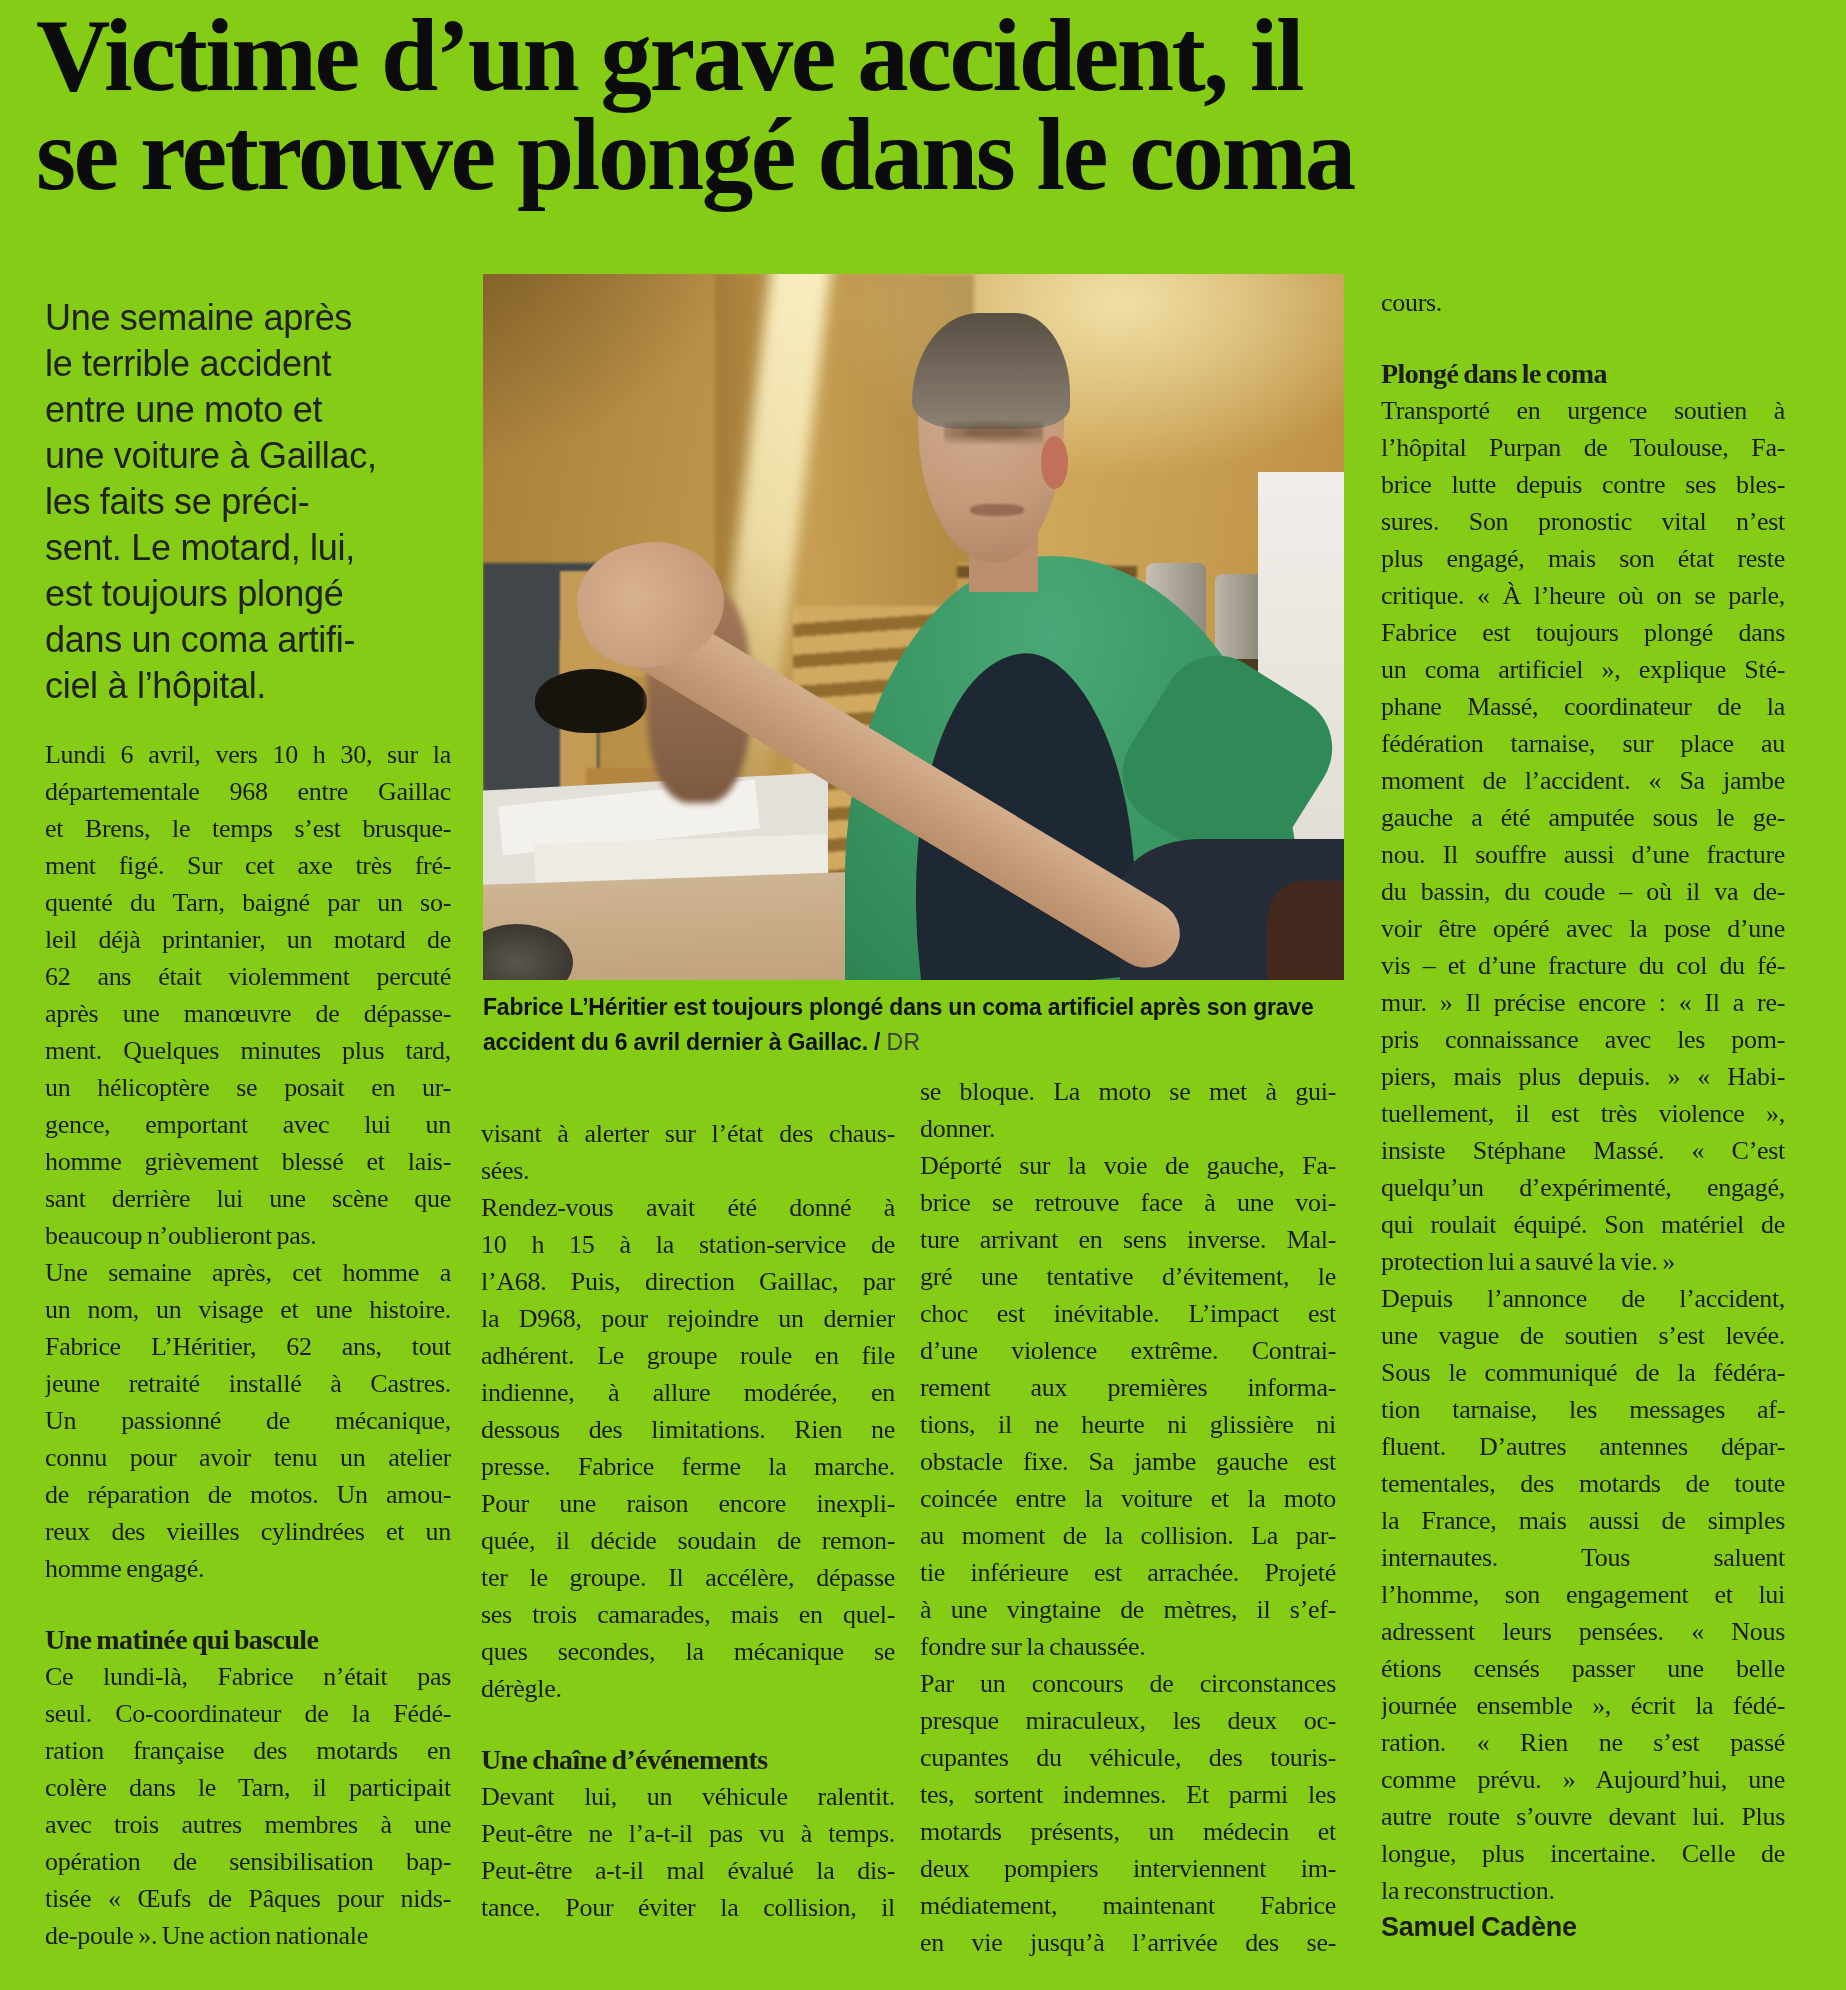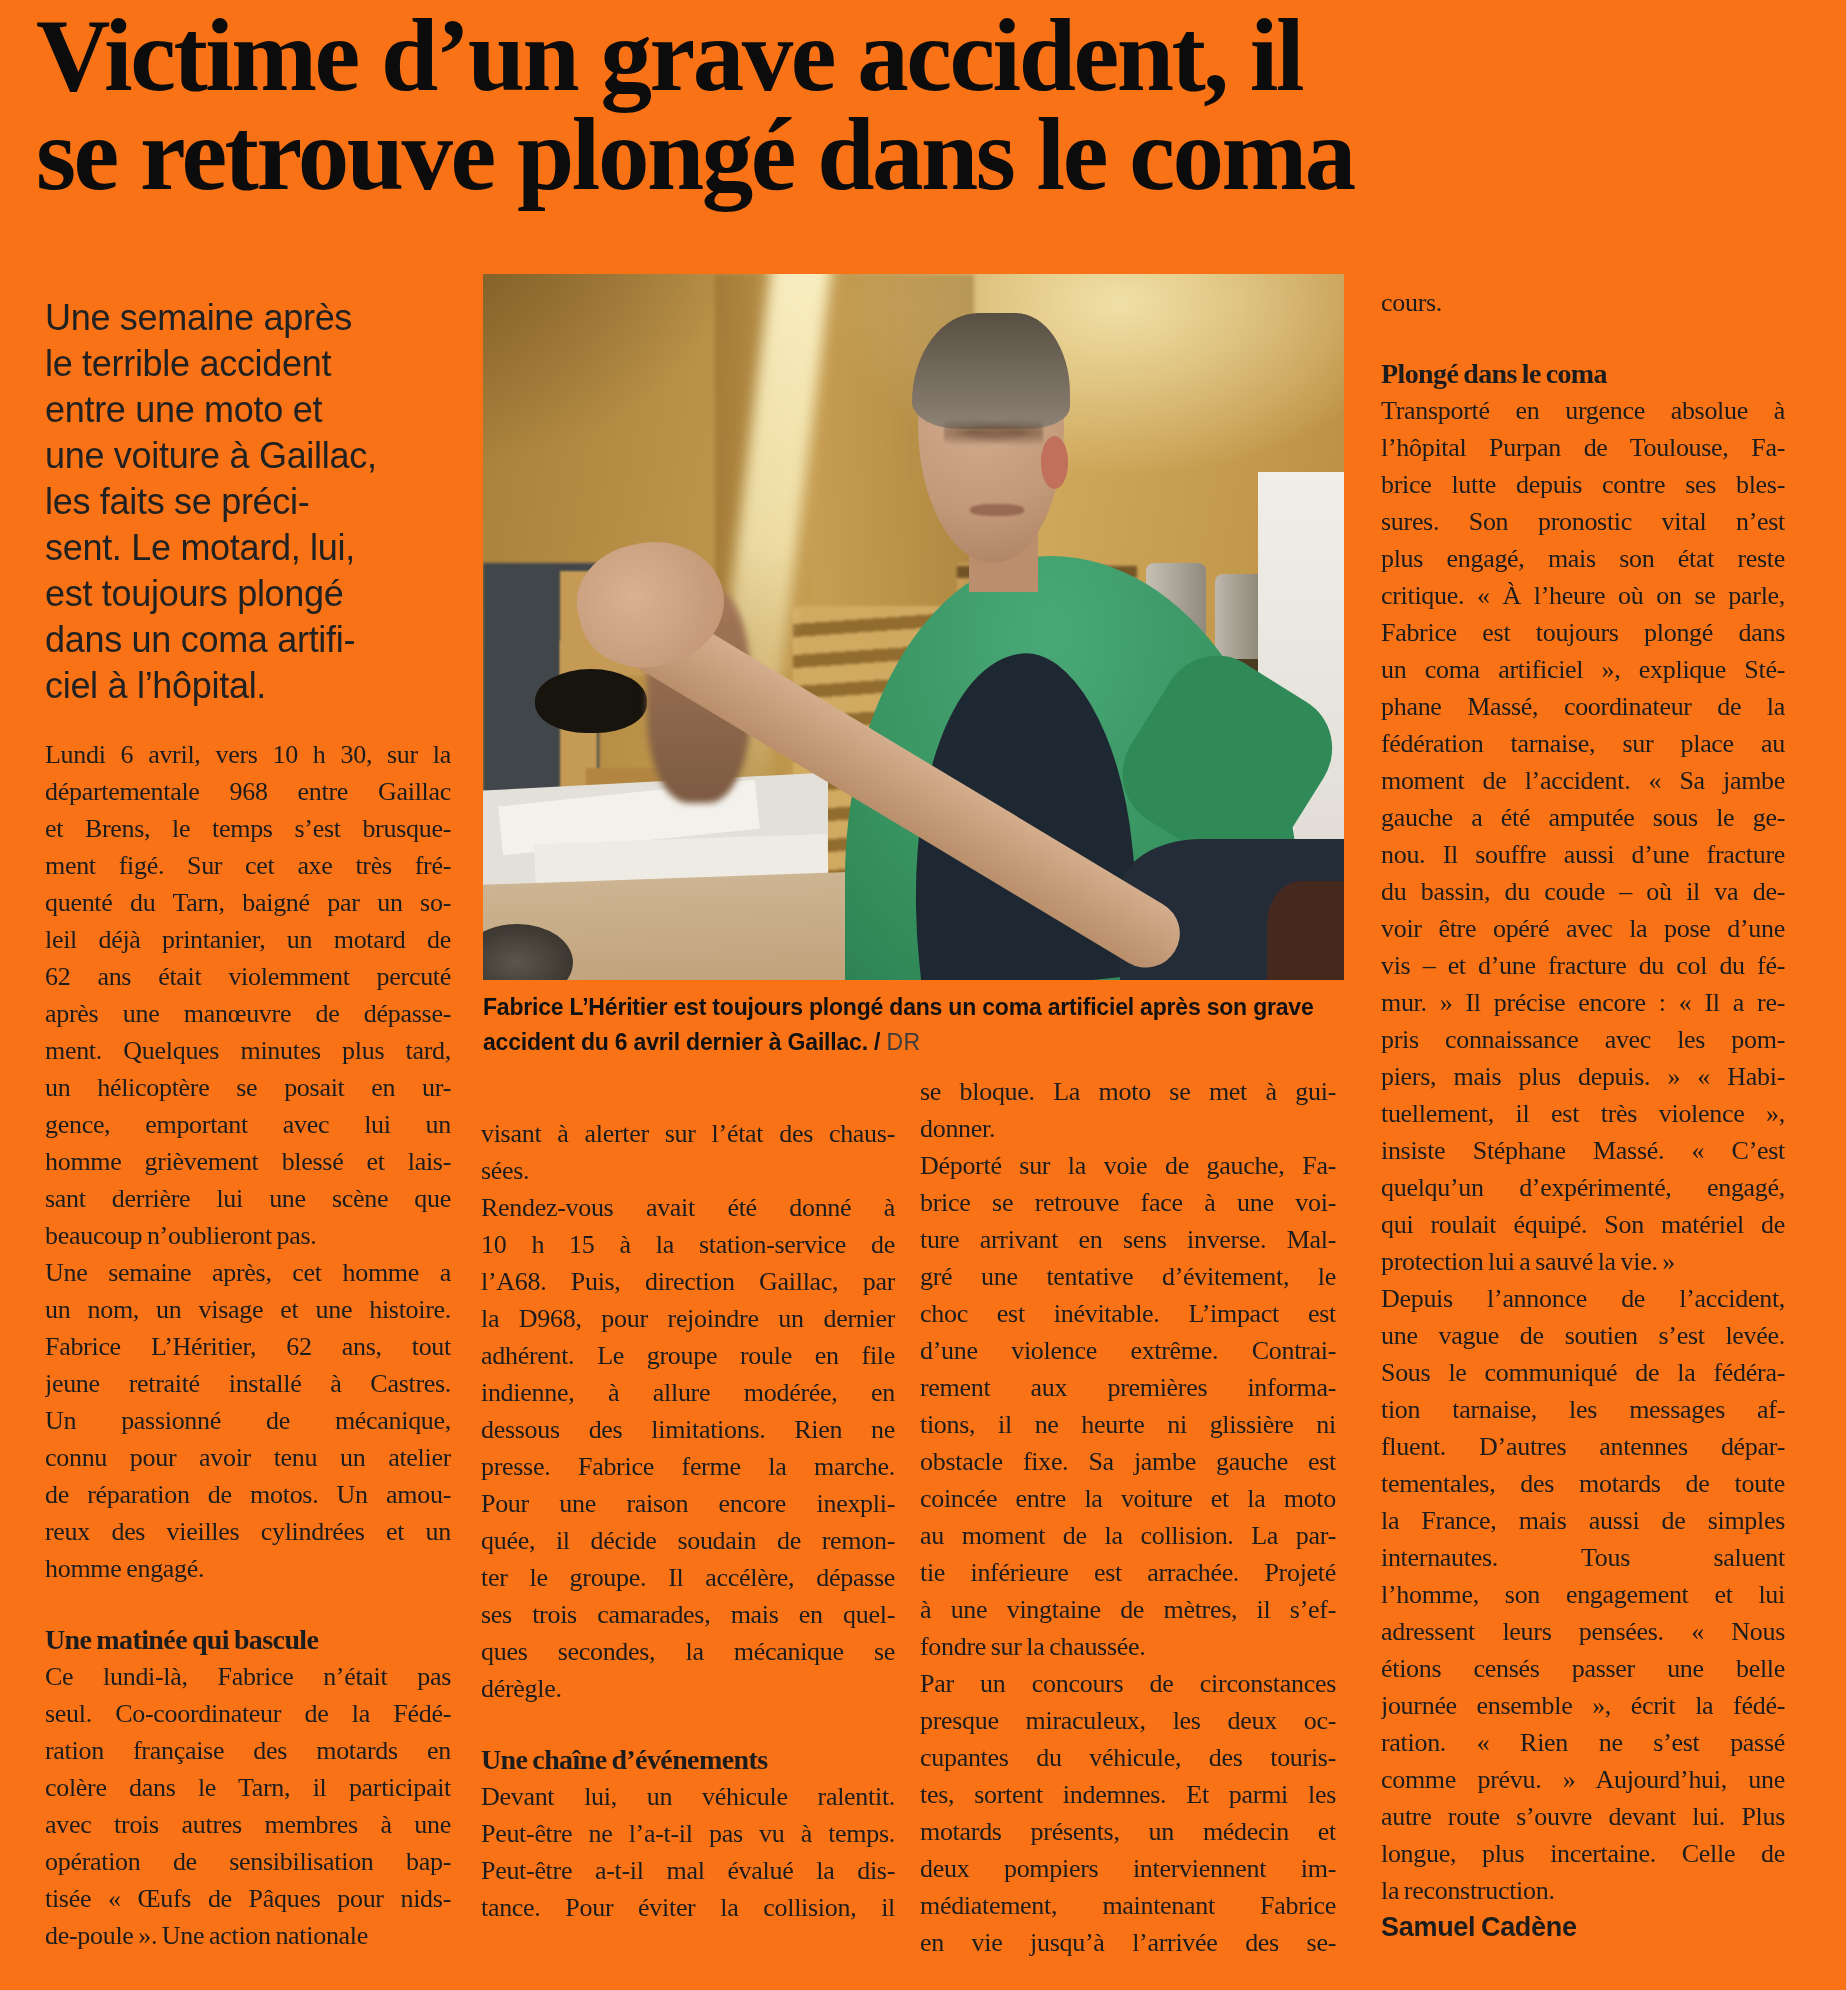--- a/index.html
+++ b/index.html
@@ -1,16 +1,16 @@
 <!DOCTYPE html>
 <html lang="fr"><head>
 <meta charset="utf-8">
 <style>
   html,body{margin:0;padding:0;background:#e9e9e9;}
-  .page{position:relative;width:1847px;height:1990px;background:#f97316;overflow:hidden;
+  .page{position:relative;width:1847px;height:1990px;background:#84cc16;overflow:hidden;
         font-family:"Liberation Serif",serif;color:#1c1c1c;}
   
   .headline{position:absolute;left:36px;top:6px;width:1791px;margin:0;
             font-family:"Liberation Serif",serif;font-weight:700;color:#0c0c0c;
             font-size:103px;line-height:99px;letter-spacing:-2.5px;}
   
   .intro{position:absolute;left:45px;top:295px;width:410px;}
   .introline{font-family:"Liberation Sans",sans-serif;font-size:36px;line-height:46px;
              color:#212121;letter-spacing:-0.3px;white-space:nowrap;}
   
@@ -227,21 +227,21 @@
       <div class="ln">tes, sortent indemnes. Et parmi les</div>
       <div class="ln">motards présents, un médecin et</div>
       <div class="ln">deux pompiers interviennent im-</div>
       <div class="ln">médiatement, maintenant Fabrice</div>
       <div class="ln">en vie jusqu’à l’arrivée des se-</div>
     </div>
   <div class="col" id="col4">
       <div class="ln end">cours.</div>
       <div class="sp"></div>
       <div class="ln sub">Plongé dans le coma</div>
-      <div class="ln">Transporté en urgence absolue à</div>
+      <div class="ln">Transporté en urgence soutien à</div>
       <div class="ln">l’hôpital Purpan de Toulouse, Fa-</div>
       <div class="ln">brice lutte depuis contre ses bles-</div>
       <div class="ln">sures. Son pronostic vital n’est</div>
       <div class="ln">plus engagé, mais son état reste</div>
       <div class="ln">critique. « À l’heure où on se parle,</div>
       <div class="ln">Fabrice est toujours plongé dans</div>
       <div class="ln">un coma artificiel », explique Sté-</div>
       <div class="ln">phane Massé, coordinateur de la</div>
       <div class="ln">fédération tarnaise, sur place au</div>
       <div class="ln">moment de l’accident. « Sa jambe</div>

